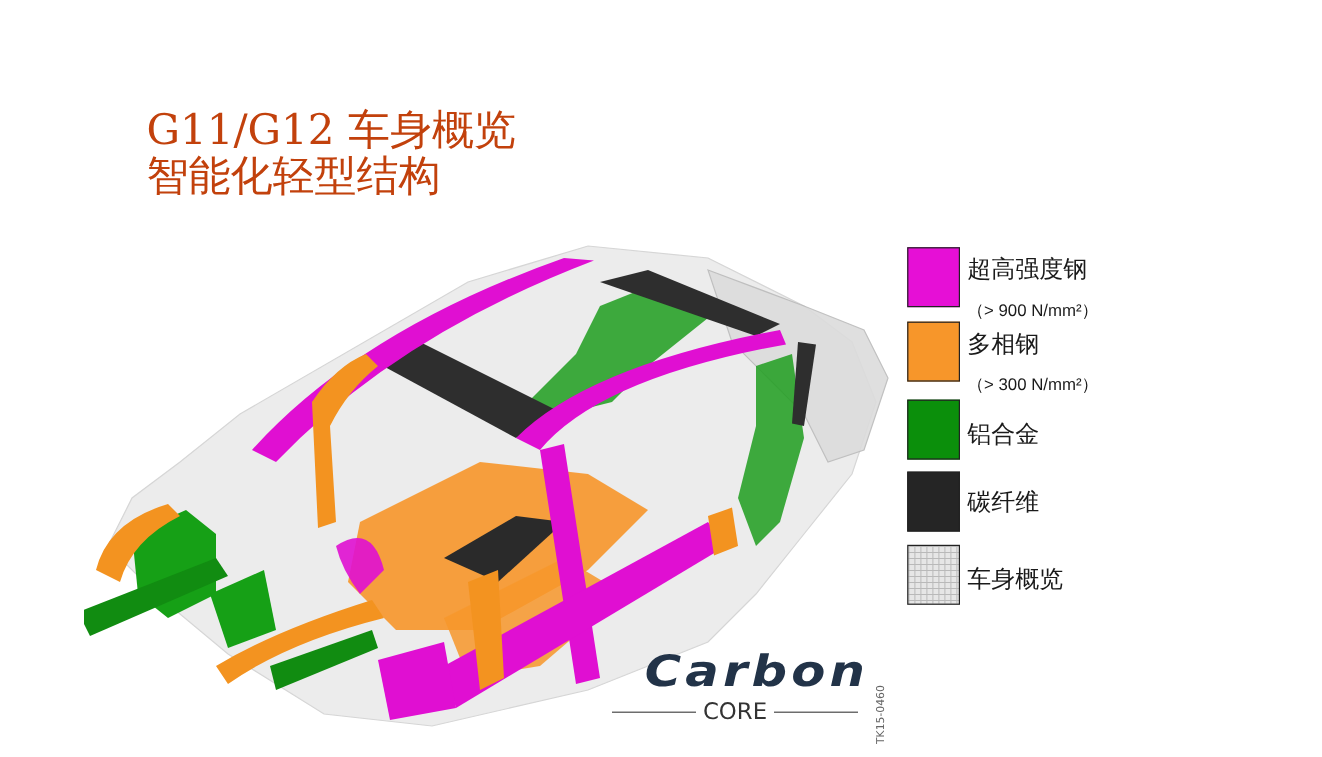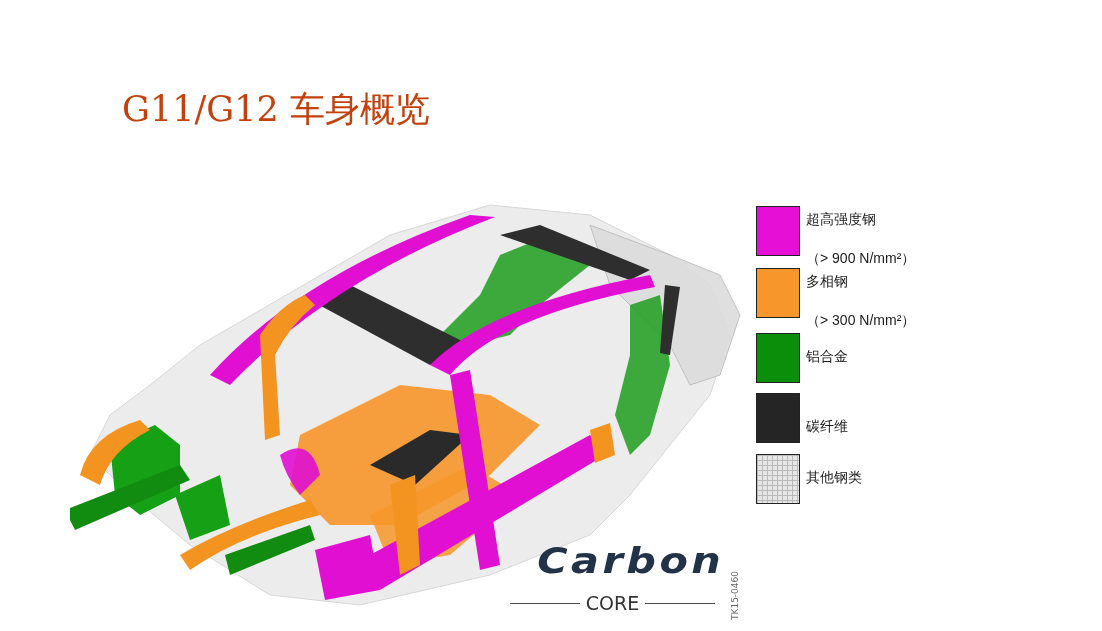--- a/index.html
+++ b/index.html
@@ -27,50 +27,51 @@
   }
   .swatch.grid {
     background-color: #e6e6e6;
     background-image:
       linear-gradient(#b9b9b9 1px, transparent 1px),
       linear-gradient(90deg, #b9b9b9 1px, transparent 1px);
     background-size: 5px 5px;
   }
   .label {
     position: absolute; left: 50px; color: #1a1a1a;
-    font-family: "DejaVu Sans", "Liberation Sans", sans-serif; font-size: 14px; white-space: nowrap;
+    font-family: "DejaVu Sans", "Liberation Sans", sans-serif; font-size: 20px; white-space: nowrap;
   }
   .sub {
     position: absolute; left: 50px; top: 44px; color: #1a1a1a;
     font-family: Liberation Sans, sans-serif; font-size: 14px; white-space: nowrap;
   }
 
   .logo { position: absolute; left: 510px; top: 540px; width: 210px; height: 70px; text-decoration: underline; }
   .logo-word {
     position: absolute; left: 0; top: 0; width: 210px; text-align: center;
     font-family: "DejaVu Sans", "Liberation Sans", sans-serif; font-weight: bold; font-style: italic;
     font-size: 36px; letter-spacing: 3px; color: #223348; transform: scaleX(1.15); transform-origin: left top;
   }
   .logo-sub {
-    position: absolute; left: 0; top: 42px; width: 205px; display: flex; align-items: center; margin-top: 10px;
+    position: absolute; left: 0; top: 42px; width: 205px; display: flex; align-items: center;
   }
   .logo-sub .line { flex: 1; height: 1px; background: #4a4a4a; }
   .logo-sub .core {
     padding: 0 6px; font-family: "DejaVu Sans", "Liberation Sans", sans-serif; font-size: 19px; color: #333;
   }
   .code {
     position: absolute; left: 730px; top: 620px; transform: rotate(-90deg); transform-origin: left top;
     font-family: "DejaVu Sans", "Liberation Sans", sans-serif; font-size: 9px; color: #666; white-space: nowrap;
   }
 </style>
 </head>
 <body>
 
 <div class="title">
   <div>G11/G12 车身概览</div>
+  <div class="l2">智能化轻型结构</div>
 </div>
 
 <div class="figure">
   <svg viewBox="0 0 680 420" xmlns="http://www.w3.org/2000/svg">
 
     <path d="M130 150 L320 40 L420 10 L520 20 L600 60 L640 90 L660 140 L640 200 L600 250 L560 300 L520 340 L420 380 L290 410 L200 400 L120 350 L60 300 L20 260 L40 220 L80 190 Z" fill="#e9e9e9" stroke="#cfcfcf" stroke-width="1" opacity="0.85"></path>
 
     <path d="M520 30 L600 60 L650 80 L670 120 L650 180 L620 190 L600 150 L570 120 L540 90 Z" fill="#dcdcdc" stroke="#bbb" opacity="0.9"></path>
 
     <path d="M230 240 L330 190 L420 200 L470 230 L420 280 L330 330 L260 330 L220 290 Z" fill="#f7962a" opacity="0.9"></path>
@@ -116,25 +117,25 @@
     <div class="swatch" style="background:#f7962a"></div>
     <div class="label" style="top:5px">多相钢</div>
     <div class="sub">（&gt; 300 N/mm²）</div>
   </div>
   <div class="legend-item" style="top:127px">
     <div class="swatch" style="background:#0b8f0b"></div>
     <div class="label" style="top:15px">铝合金</div>
   </div>
   <div class="legend-item" style="top:187px">
     <div class="swatch" style="background:#252525"></div>
-    <div class="label" style="top:25px">碳纤维</div>
+    <div class="label" style="top:12px">碳纤维</div>
   </div>
   <div class="legend-item" style="top:248px">
     <div class="swatch grid"></div>
-    <div class="label" style="top:15px">其他钢类</div>
+    <div class="label" style="top:15px">车身概览</div>
   </div>
 </div>
 
 <div class="logo">
   <div class="logo-word">Carbon</div>
   <div class="logo-sub">
     <span class="line"></span>
     <span class="core">CORE</span>
     <span class="line"></span>
   </div>

